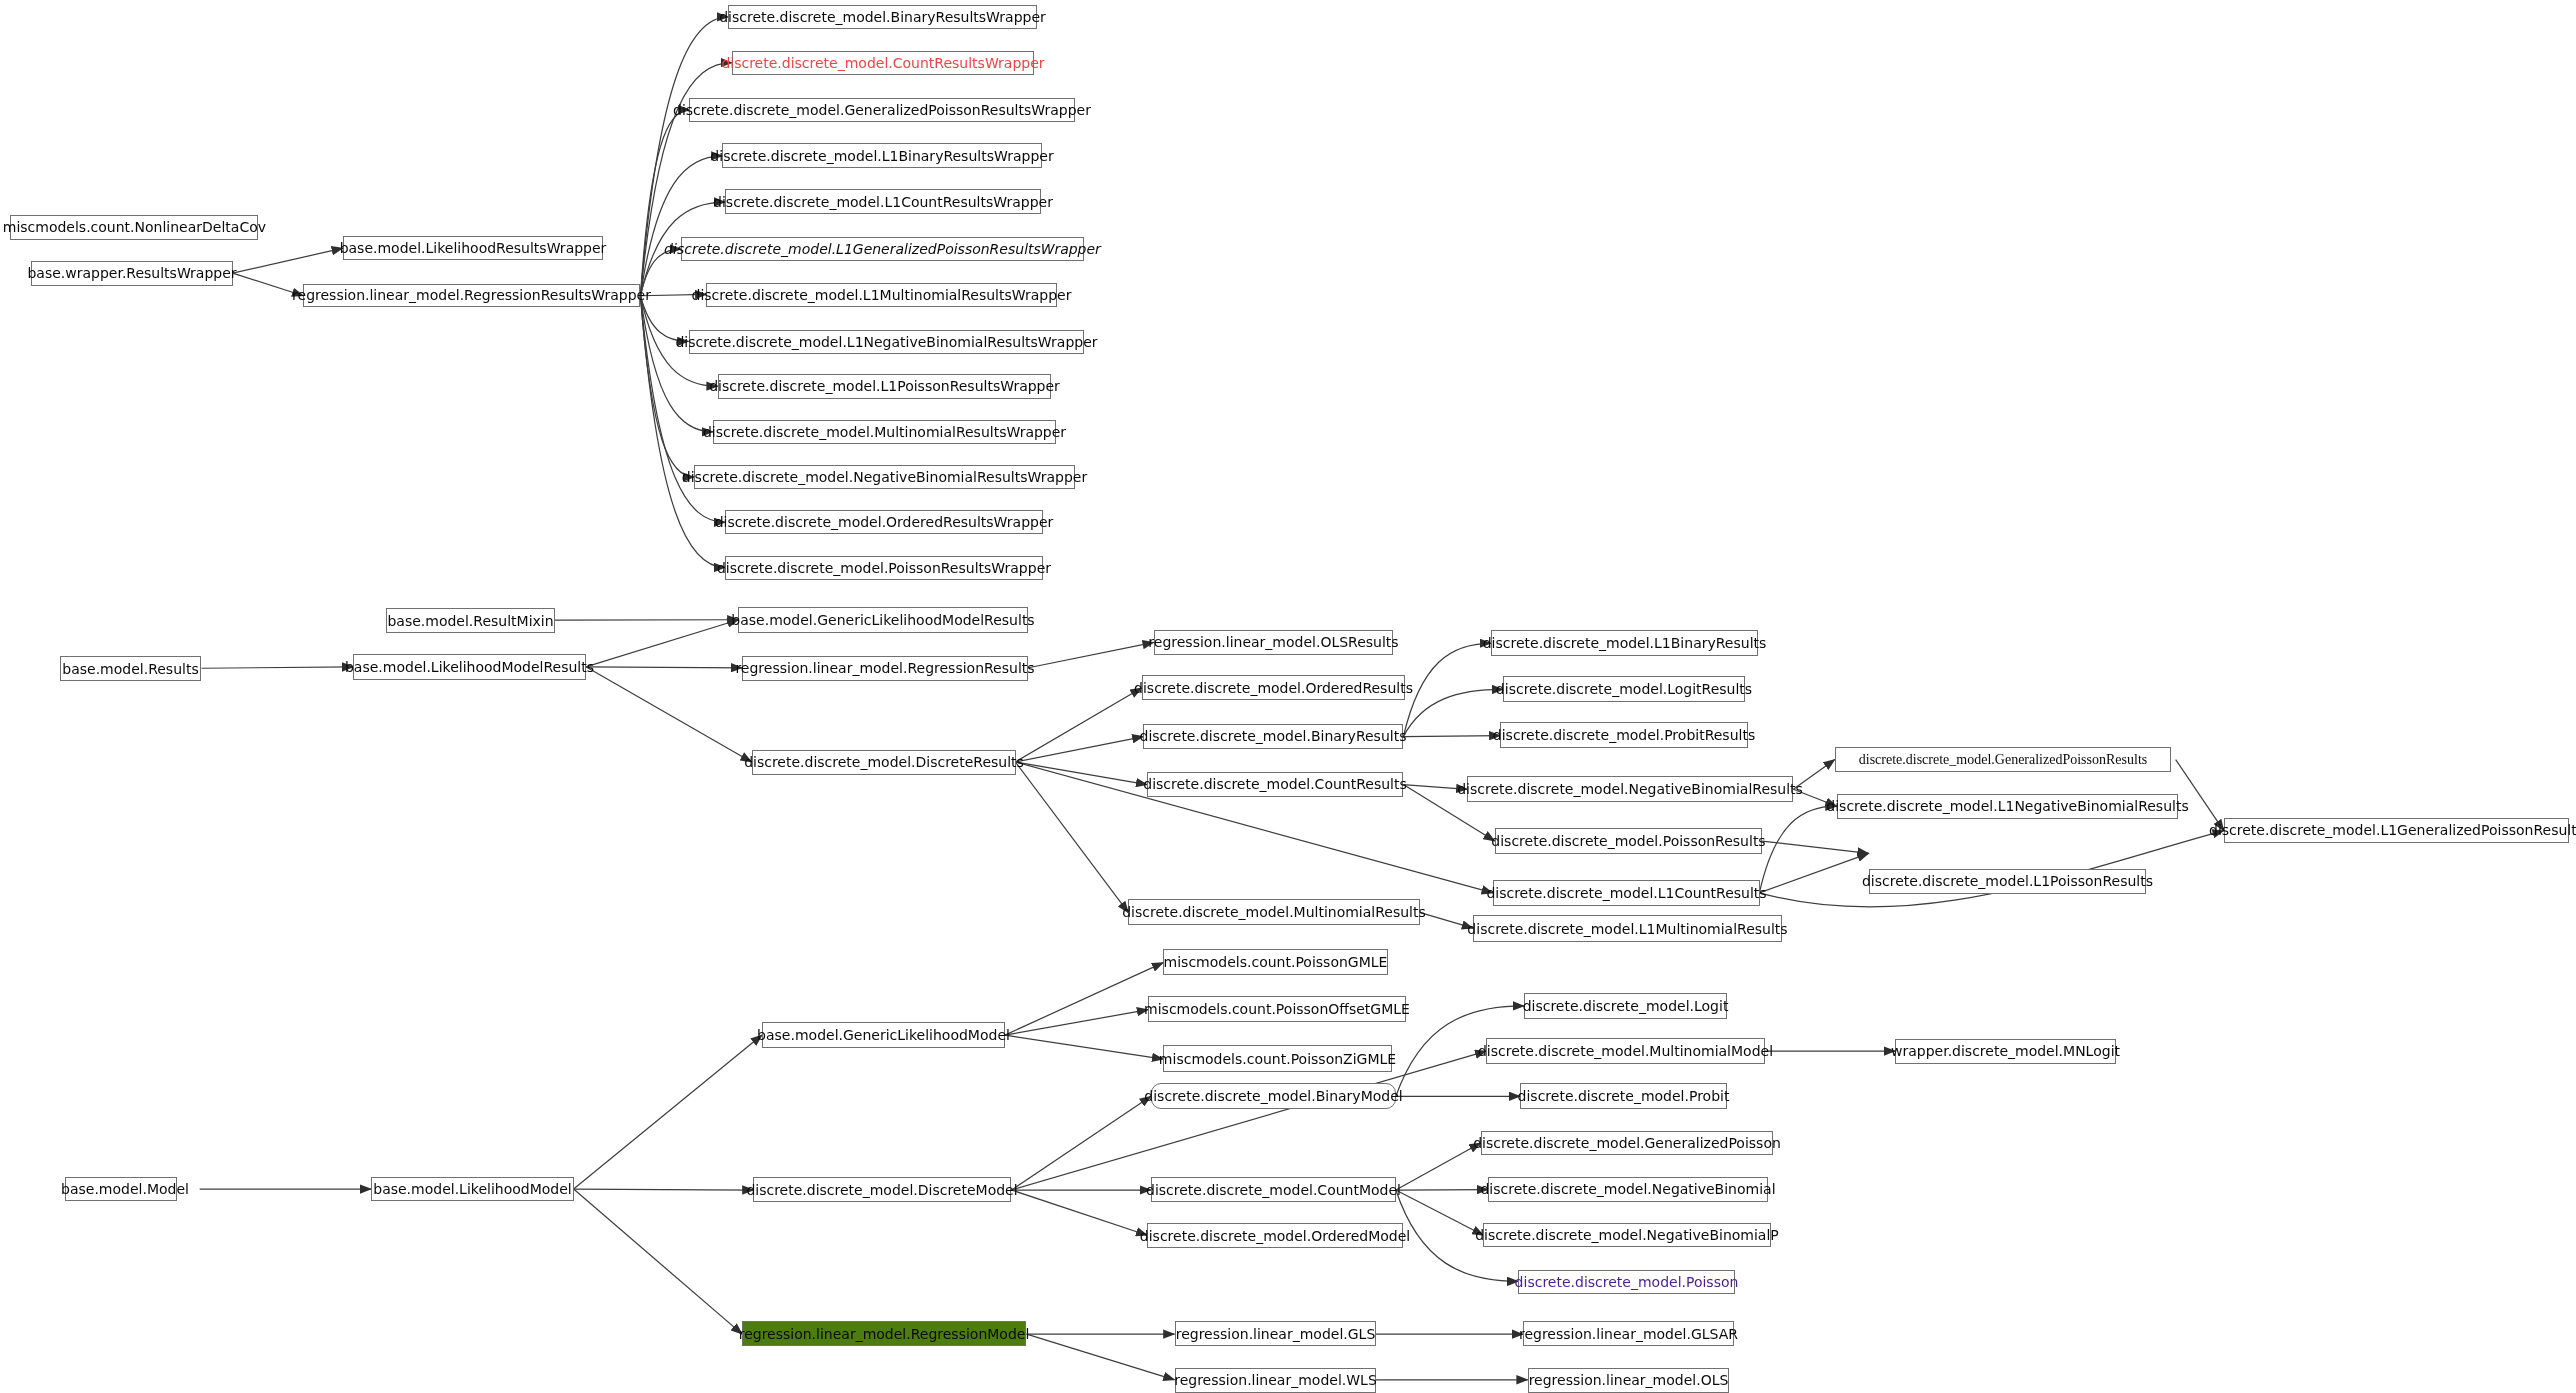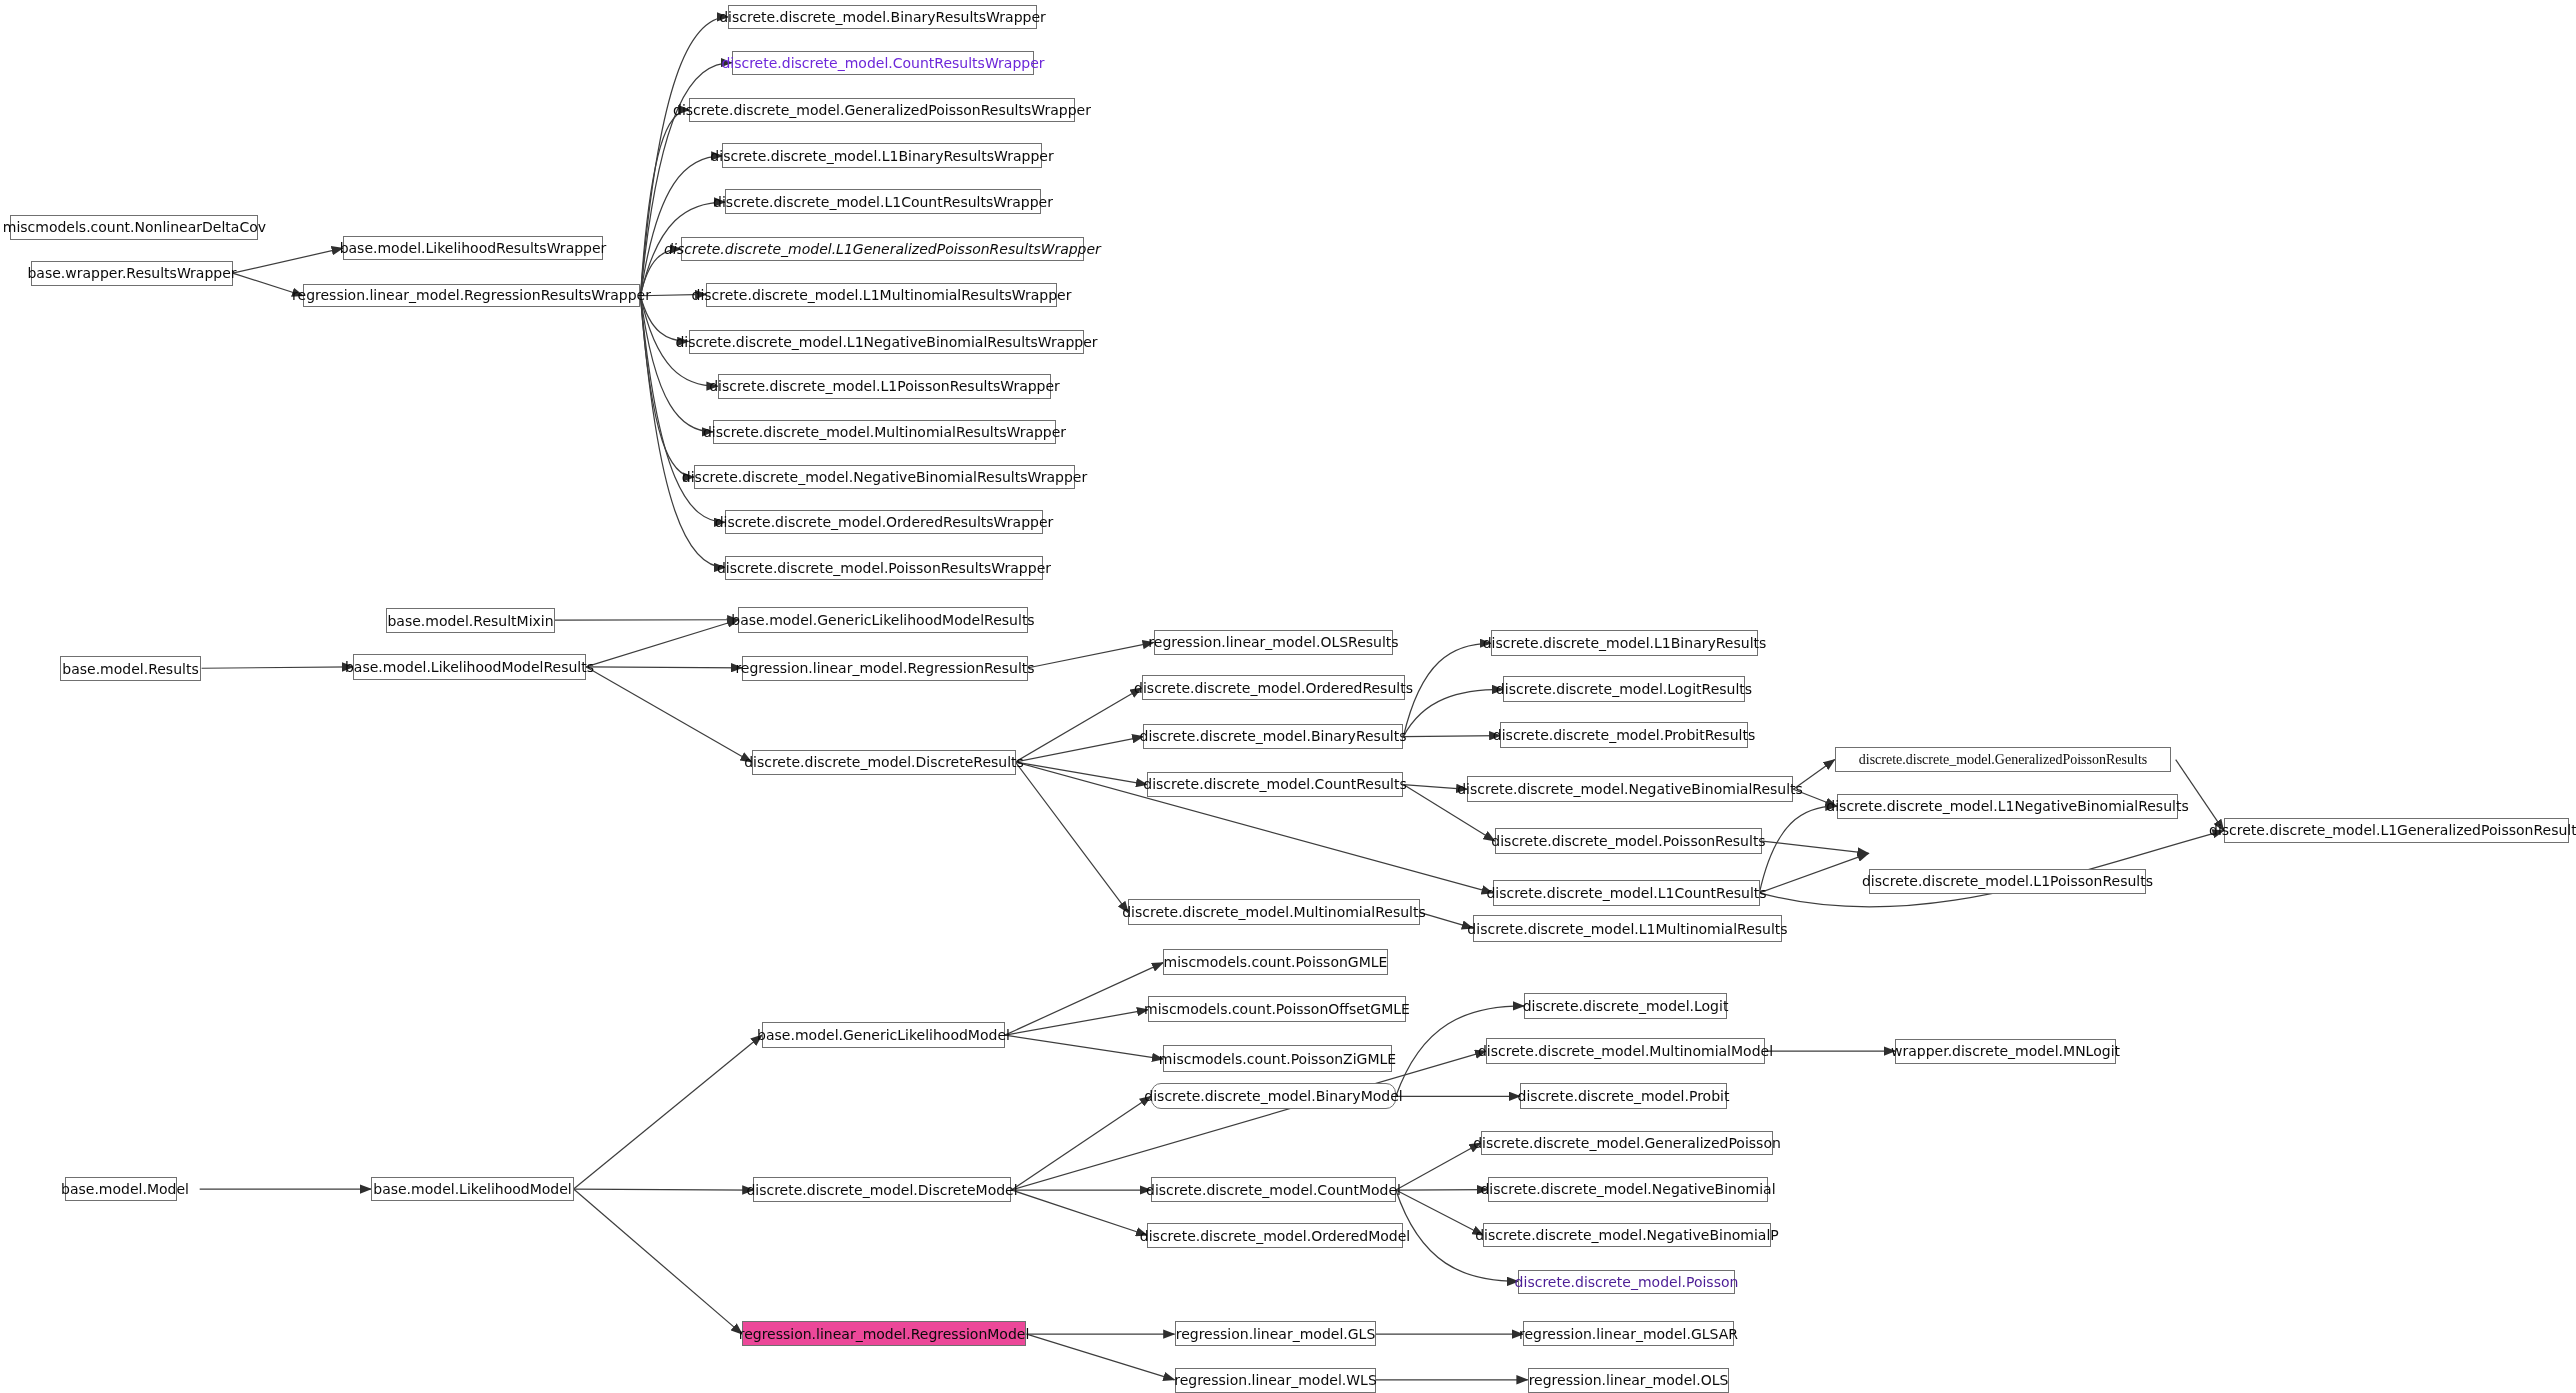--- a/index.html
+++ b/index.html
@@ -114,21 +114,21 @@
         <path class="edge" d="M1460,1416.5 L1617,1416.5" stroke="#3d3d3d" marker-end="url(#arrowhead)"></path>
         <path class="edge" d="M1460,1465 L1622,1465" stroke="#3d3d3d" marker-end="url(#arrowhead)"></path>
       </g>
   </svg>
   <div id="node-layer">
       <div class="node" style="left: 10.4px; top: 215px; width: 248px; height: 24.5px; background: rgb(255, 255, 255); border-color: rgb(112, 112, 112); color: rgb(11, 11, 11);">miscmodels.count.NonlinearDeltaCov</div>
       <div class="node" style="left: 31px; top: 261px; width: 202px; height: 24.5px; background: rgb(255, 255, 255); border-color: rgb(112, 112, 112); color: rgb(11, 11, 11);">base.wrapper.ResultsWrapper</div>
       <div class="node" style="left: 343px; top: 236px; width: 260px; height: 23.5px; background: rgb(255, 255, 255); border-color: rgb(112, 112, 112); color: rgb(11, 11, 11);">base.model.LikelihoodResultsWrapper</div>
       <div class="node" style="left: 303px; top: 284px; width: 337px; height: 22.6px; background: rgb(255, 255, 255); border-color: rgb(112, 112, 112); color: rgb(11, 11, 11);">regression.linear_model.RegressionResultsWrapper</div>
       <div class="node" style="left: 728px; top: 4.7px; width: 309px; height: 24.5px; background: rgb(255, 255, 255); border-color: rgb(112, 112, 112); color: rgb(11, 11, 11);">discrete.discrete_model.BinaryResultsWrapper</div>
-      <div class="node" style="left: 732px; top: 51px; width: 302px; height: 23.5px; background: rgb(255, 255, 255); border-color: rgb(112, 112, 112); color: #6d28d9;">discrete.discrete_model.CountResultsWrapper</div>
+      <div class="node" style="left: 732px; top: 51px; width: 302px; height: 23.5px; background: rgb(255, 255, 255); border-color: rgb(112, 112, 112); color: #ef4444;">discrete.discrete_model.CountResultsWrapper</div>
       <div class="node" style="left: 689px; top: 98px; width: 386px; height: 23.5px; background: rgb(255, 255, 255); border-color: rgb(112, 112, 112); color: rgb(11, 11, 11);">discrete.discrete_model.GeneralizedPoissonResultsWrapper</div>
       <div class="node" style="left: 722px; top: 143px; width: 320px; height: 25.4px; background: rgb(255, 255, 255); border-color: rgb(112, 112, 112); color: rgb(11, 11, 11);">discrete.discrete_model.L1BinaryResultsWrapper</div>
       <div class="node" style="left: 725px; top: 189px; width: 316px; height: 25.4px; background: rgb(255, 255, 255); border-color: rgb(112, 112, 112); color: rgb(11, 11, 11);">discrete.discrete_model.L1CountResultsWrapper</div>
       <div class="node" style="left: 681px; top: 237px; width: 403px; height: 23.5px; background: rgb(255, 255, 255); border-color: rgb(112, 112, 112); color: rgb(11, 11, 11); font-style: italic;">discrete.discrete_model.L1GeneralizedPoissonResultsWrapper</div>
       <div class="node" style="left: 706px; top: 283px; width: 351px; height: 23.5px; background: rgb(255, 255, 255); border-color: rgb(112, 112, 112); color: rgb(11, 11, 11);">discrete.discrete_model.L1MultinomialResultsWrapper</div>
       <div class="node" style="left: 689px; top: 330px; width: 395px; height: 23.5px; background: rgb(255, 255, 255); border-color: rgb(112, 112, 112); color: rgb(11, 11, 11);">discrete.discrete_model.L1NegativeBinomialResultsWrapper</div>
       <div class="node" style="left: 718px; top: 374px; width: 333px; height: 24.5px; background: rgb(255, 255, 255); border-color: rgb(112, 112, 112); color: rgb(11, 11, 11);">discrete.discrete_model.L1PoissonResultsWrapper</div>
       <div class="node" style="left: 713px; top: 420px; width: 343px; height: 23.5px; background: rgb(255, 255, 255); border-color: rgb(112, 112, 112); color: rgb(11, 11, 11);">discrete.discrete_model.MultinomialResultsWrapper</div>
       <div class="node" style="left: 694px; top: 465px; width: 381px; height: 23.5px; background: rgb(255, 255, 255); border-color: rgb(112, 112, 112); color: rgb(11, 11, 11);">discrete.discrete_model.NegativeBinomialResultsWrapper</div>
       <div class="node" style="left: 725px; top: 510px; width: 318px; height: 23.5px; background: rgb(255, 255, 255); border-color: rgb(112, 112, 112); color: rgb(11, 11, 11);">discrete.discrete_model.OrderedResultsWrapper</div>
@@ -166,20 +166,20 @@
       <div class="node" style="left: 1520px; top: 1083px; width: 207px; height: 26px; background: rgb(255, 255, 255); border-color: rgb(112, 112, 112); color: rgb(11, 11, 11);">discrete.discrete_model.Probit</div>
       <div class="node" style="left: 65px; top: 1177px; width: 112px; height: 23.5px; background: rgb(255, 255, 255); border-color: rgb(112, 112, 112); color: rgb(11, 11, 11); padding-left: 8px;">base.model.Model</div>
       <div class="node" style="left: 371px; top: 1177px; width: 203px; height: 23.5px; background: rgb(255, 255, 255); border-color: rgb(112, 112, 112); color: rgb(11, 11, 11);">base.model.LikelihoodModel</div>
       <div class="node" style="left: 753px; top: 1177px; width: 258px; height: 25.4px; background: rgb(255, 255, 255); border-color: rgb(112, 112, 112); color: rgb(11, 11, 11);">discrete.discrete_model.DiscreteModel</div>
       <div class="node" style="left: 1151px; top: 1177px; width: 245px; height: 25.4px; background: rgb(255, 255, 255); border-color: rgb(112, 112, 112); color: rgb(11, 11, 11);">discrete.discrete_model.CountModel</div>
       <div class="node" style="left: 1481px; top: 1131px; width: 292px; height: 23.5px; background: rgb(255, 255, 255); border-color: rgb(112, 112, 112); color: rgb(11, 11, 11);">discrete.discrete_model.GeneralizedPoisson</div>
       <div class="node" style="left: 1488px; top: 1177px; width: 280px; height: 24.5px; background: rgb(255, 255, 255); border-color: rgb(112, 112, 112); color: rgb(11, 11, 11);">discrete.discrete_model.NegativeBinomial</div>
       <div class="node" style="left: 1147px; top: 1223px; width: 256px; height: 25.4px; background: rgb(255, 255, 255); border-color: rgb(112, 112, 112); color: rgb(11, 11, 11);">discrete.discrete_model.OrderedModel</div>
       <div class="node" style="left: 1483px; top: 1223px; width: 288px; height: 23.5px; background: rgb(255, 255, 255); border-color: rgb(112, 112, 112); color: rgb(11, 11, 11);">discrete.discrete_model.NegativeBinomialP</div>
       <div class="node" style="left: 1518px; top: 1270px; width: 217px; height: 23.5px; background: rgb(255, 255, 255); border-color: rgb(112, 112, 112); color: #4c1d95;">discrete.discrete_model.Poisson</div>
-      <div class="node" style="left: 742px; top: 1321px; width: 284px; height: 25.4px; background: #ec4899; border-color: rgb(112, 112, 112); color: rgb(11, 11, 11);">regression.linear_model.RegressionModel</div>
+      <div class="node" style="left: 742px; top: 1321px; width: 284px; height: 25.4px; background: #4d7c0f; border-color: rgb(112, 112, 112); color: rgb(11, 11, 11);">regression.linear_model.RegressionModel</div>
       <div class="node" style="left: 1175px; top: 1321px; width: 201px; height: 25.4px; background: rgb(255, 255, 255); border-color: rgb(112, 112, 112); color: rgb(11, 11, 11);">regression.linear_model.GLS</div>
       <div class="node" style="left: 1523px; top: 1321px; width: 211px; height: 25.4px; background: rgb(255, 255, 255); border-color: rgb(112, 112, 112); color: rgb(11, 11, 11);">regression.linear_model.GLSAR</div>
       <div class="node" style="left: 1175px; top: 1368px; width: 201px; height: 24.5px; background: rgb(255, 255, 255); border-color: rgb(112, 112, 112); color: rgb(11, 11, 11);">regression.linear_model.WLS</div>
       <div class="node" style="left: 1528px; top: 1368px; width: 201px; height: 24.5px; background: rgb(255, 255, 255); border-color: rgb(112, 112, 112); color: rgb(11, 11, 11);">regression.linear_model.OLS</div>
     </div>
 </div>
 
 
 </body></html>

